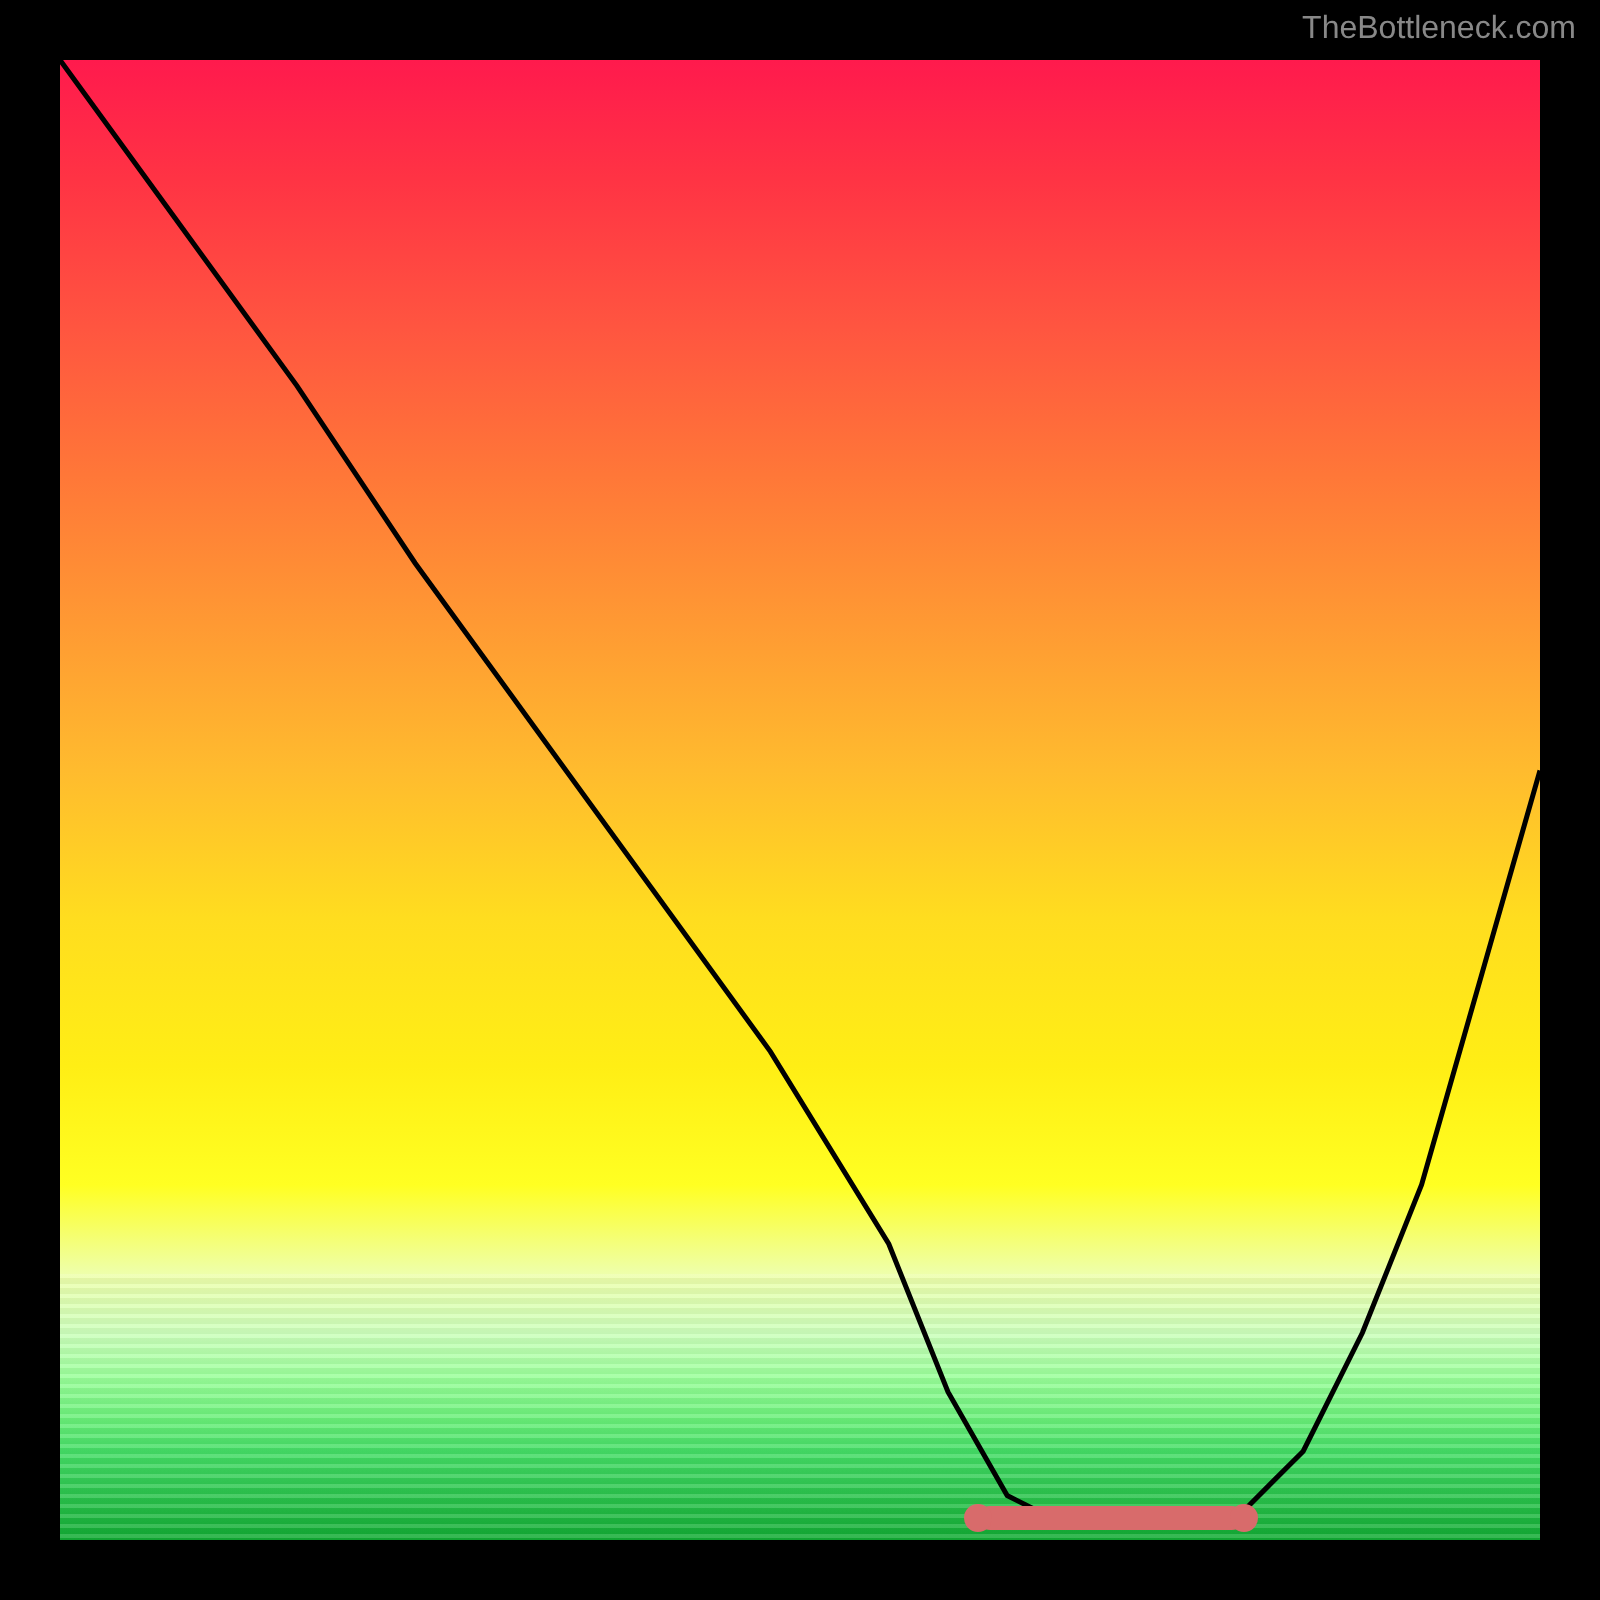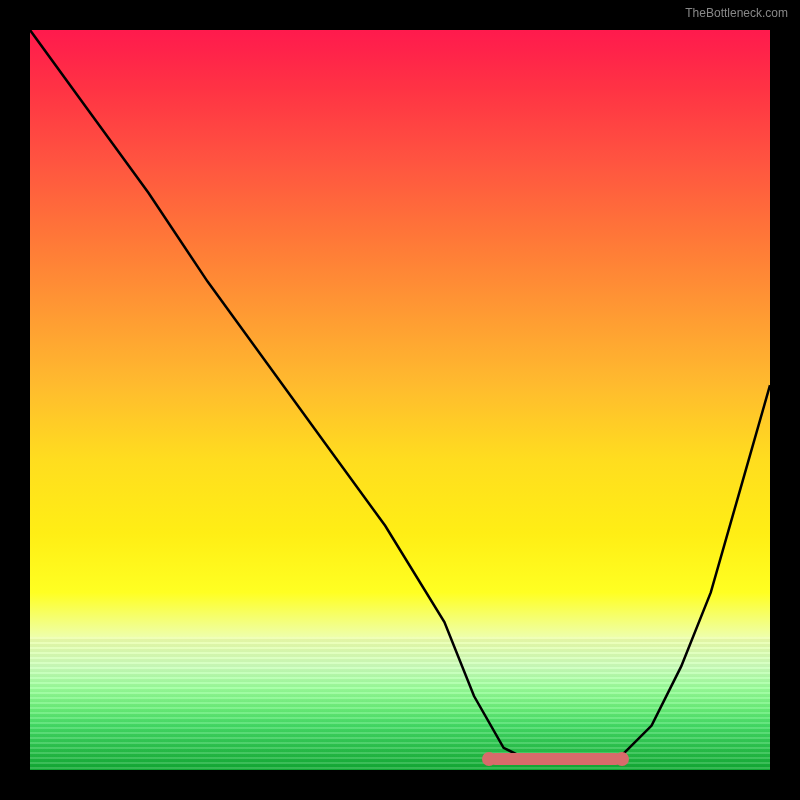--- a/index.html
+++ b/index.html
@@ -17,21 +17,21 @@
   #eeffaa 82%,
   #ccffbb 86%,
   #99ff99 89%,
   #66ee77 92%,
   #44dd66 94%,
   #33cc55 96%,
   #22bb44 98%,
   #11aa33 100%);position:relative}
 .stripes{position:absolute;left:0;right:0;bottom:0;height:18%;background:repeating-linear-gradient(to bottom,rgba(255,255,255,0.15) 0,rgba(255,255,255,0.15) 2px,rgba(0,0,0,0.04) 2px,rgba(0,0,0,0.04) 5px)}
 svg.curve{position:absolute;left:0;top:0;width:100%;height:100%}
-.watermark{position:absolute;top:6px;right:12px;color:#888;font-size:12px;font-weight:500}
+.watermark{position:absolute;top:6px;right:12px;color:#888;font-size:16px;font-weight:500}
 .marker{position:absolute;width:14px;height:14px;border-radius:50%;background:#d86b6b}
 .flat-seg{position:absolute;height:12px;border-radius:6px;background:#d86b6b}
 </style>
 </head>
 <body>
 
 <div class="chart-area">
   <div class="gradient">
     <div class="stripes"></div>
   </div>

